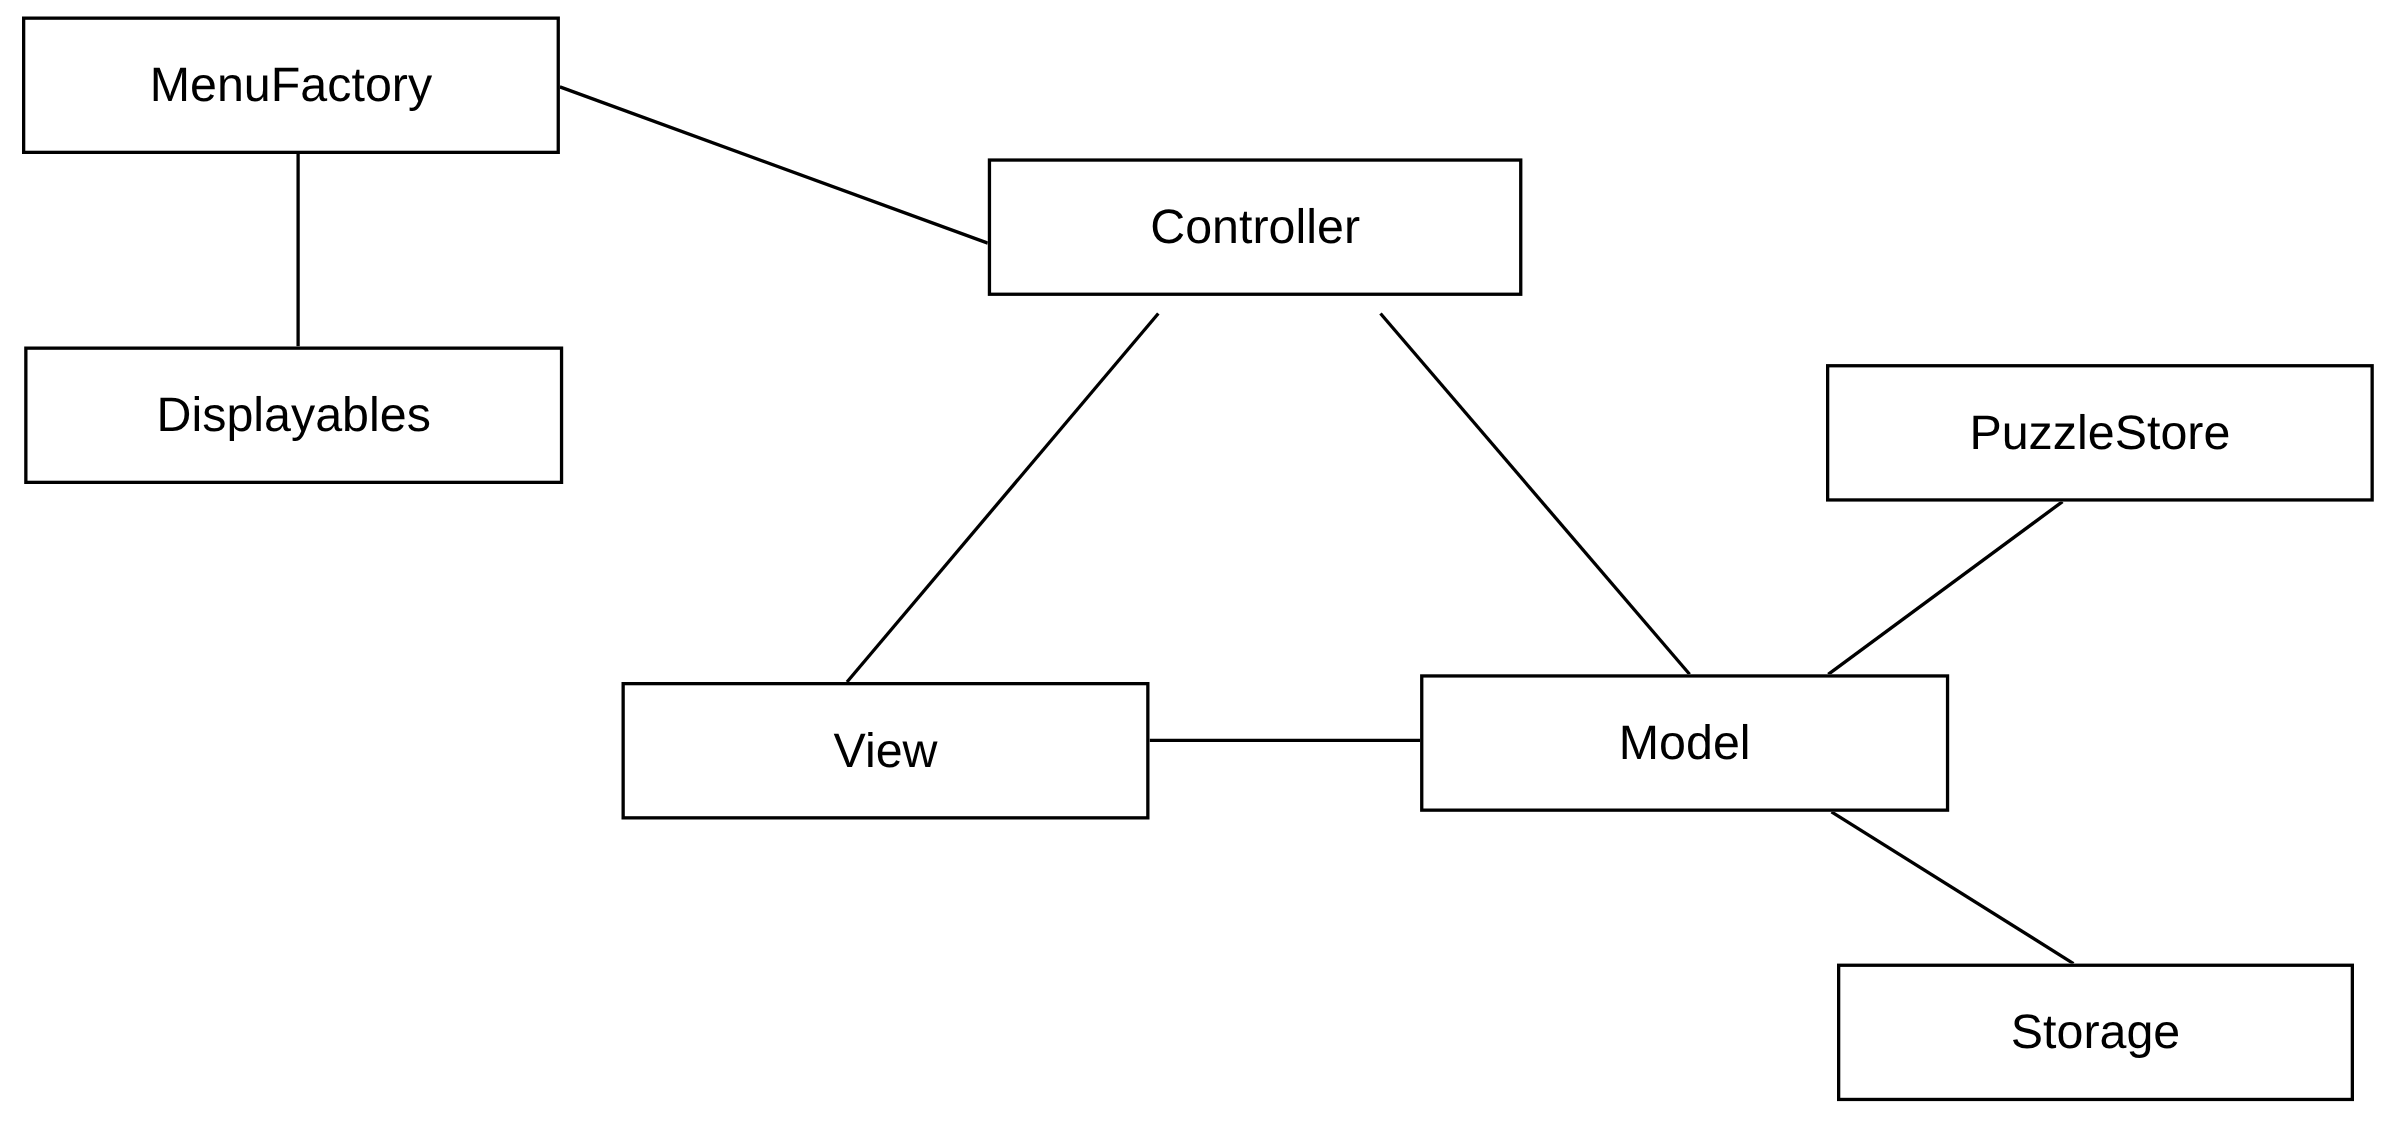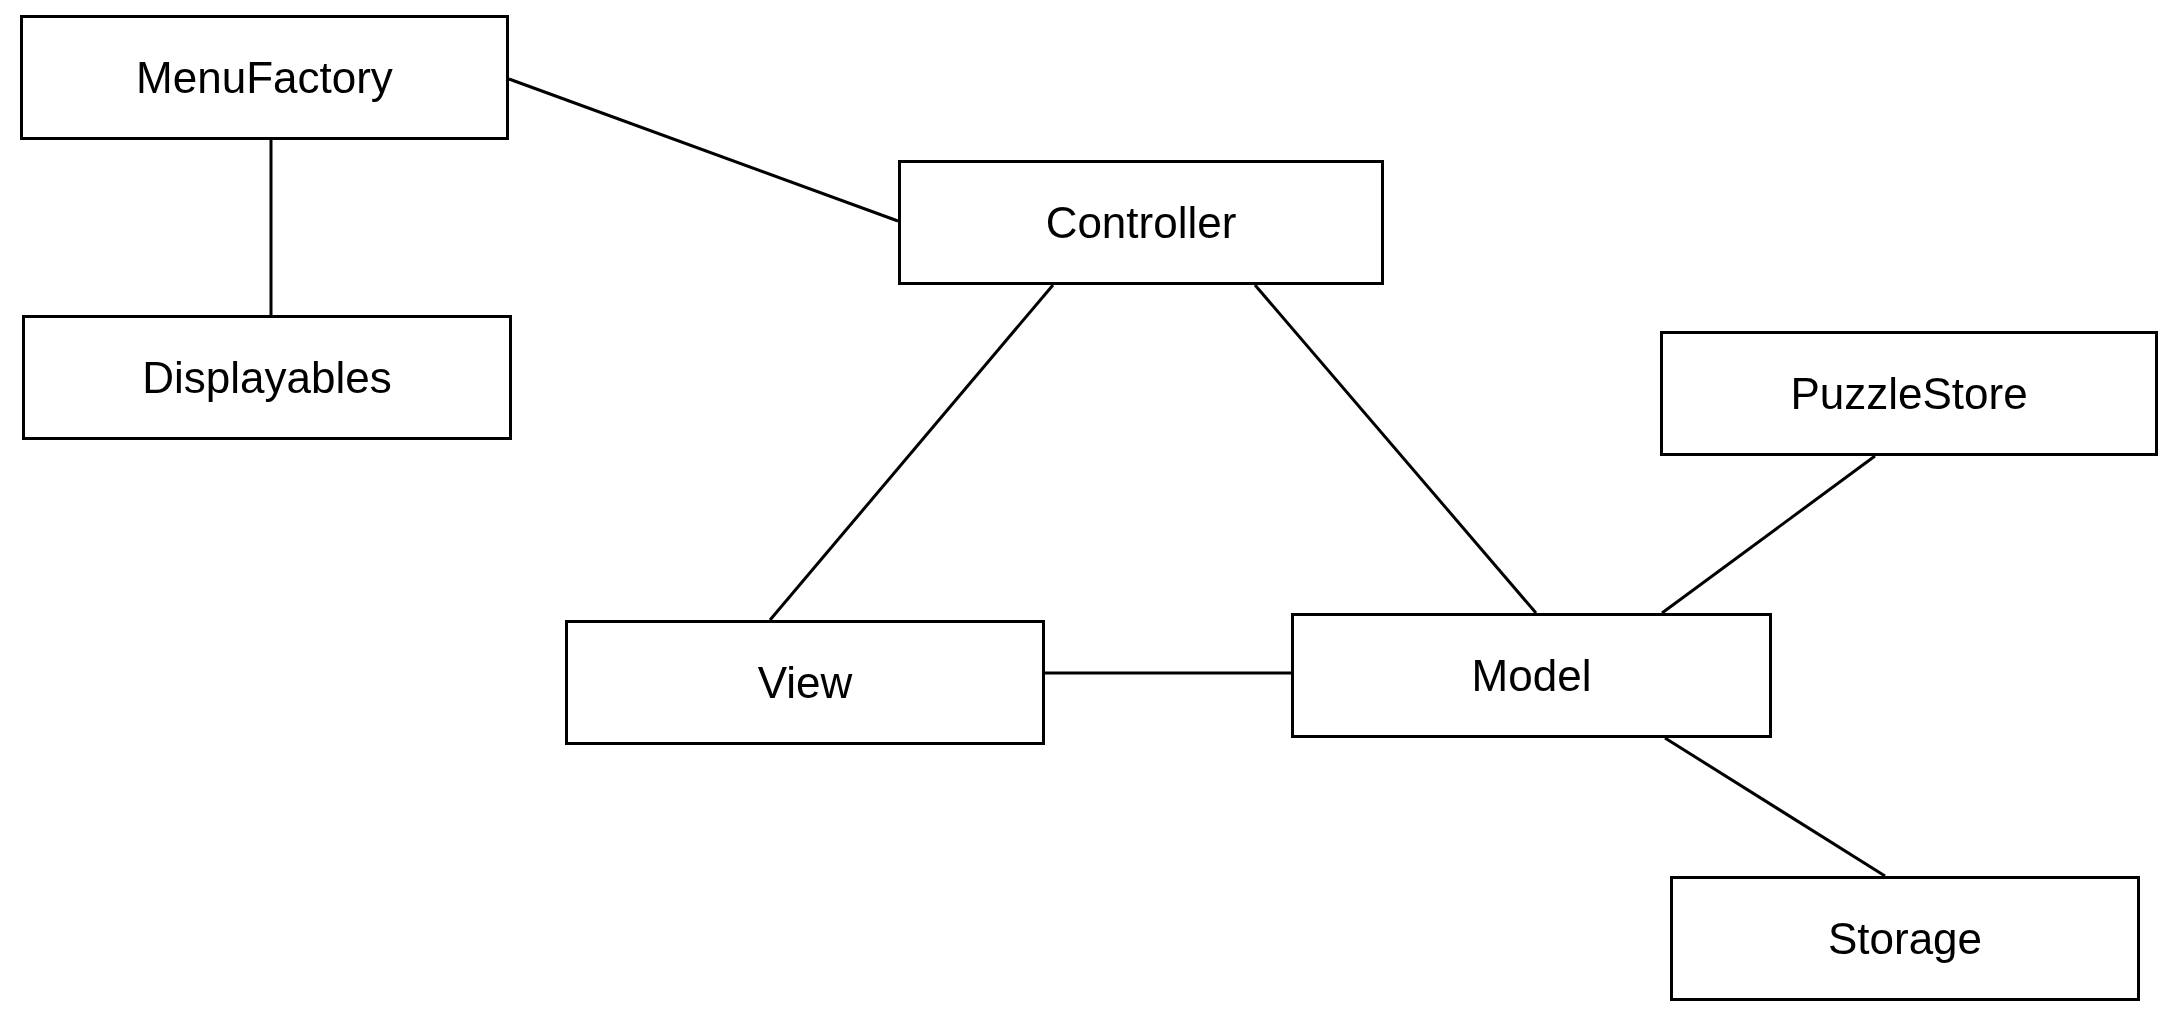--- a/index.html
+++ b/index.html
@@ -66,21 +66,21 @@
       </g>
   </svg>
 
   <div id="node-layer">
       <div class="node" style="left: 20px; top: 15px; width: 489px; height: 125px;">
         <span class="node-label">MenuFactory</span>
       </div>
       <div class="node" style="left: 22px; top: 315px; width: 490px; height: 125px; align-items: center;">
         <span class="node-label">Displayables</span>
       </div>
-      <div class="node" style="left: 898px; top: 160px; width: 486px; height: 125px;">
+      <div class="node" style="left: 898px; top: 144px; width: 486px; height: 125px;">
         <span class="node-label">Controller</span>
       </div>
       <div class="node" style="left: 565px; top: 620px; width: 480px; height: 125px;">
         <span class="node-label">View</span>
       </div>
       <div class="node" style="left: 1660px; top: 331px; width: 498px; height: 125px;">
         <span class="node-label">PuzzleStore</span>
       </div>
       <div class="node" style="left: 1670px; top: 876px; width: 470px; height: 125px;">
         <span class="node-label">Storage</span>

